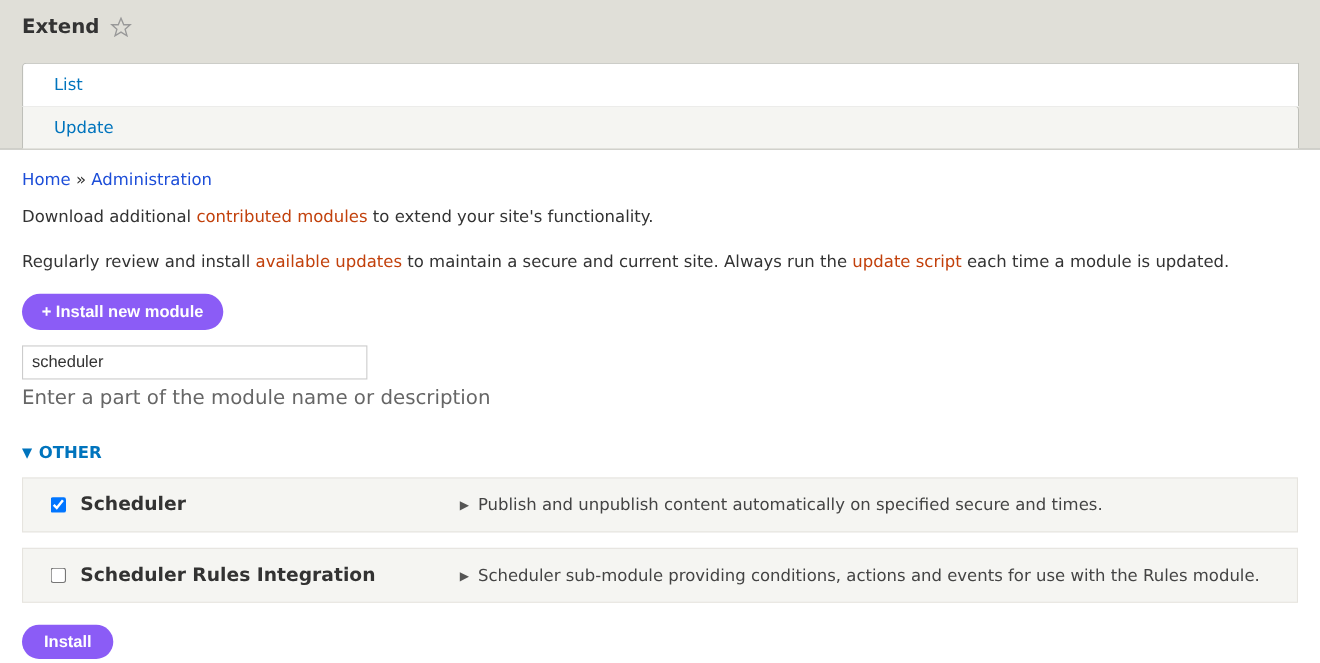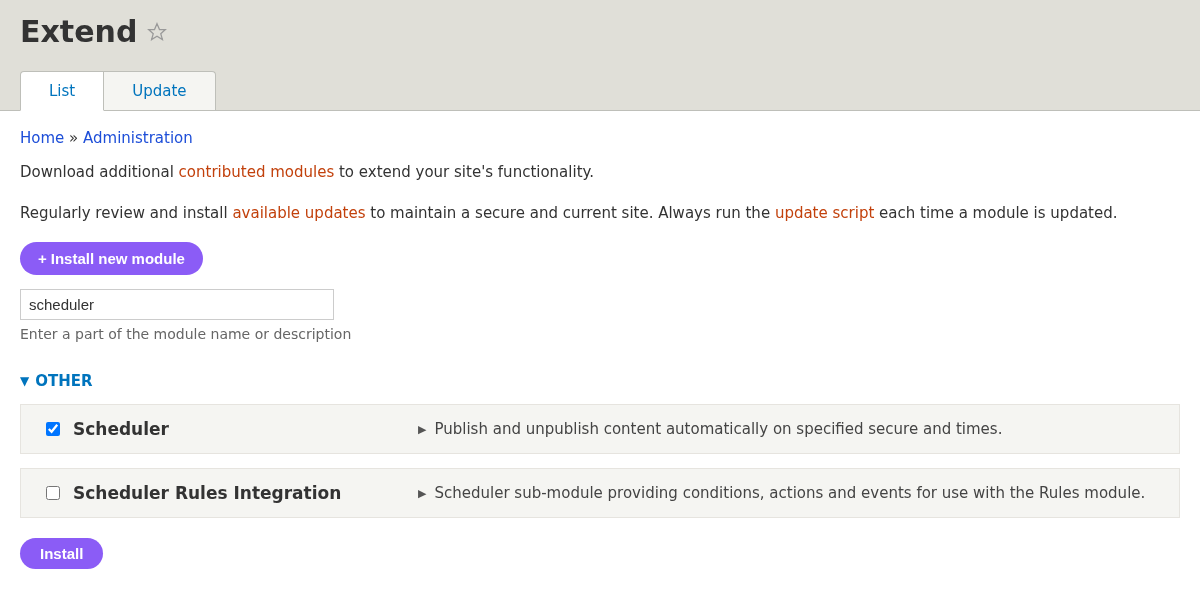--- a/index.html
+++ b/index.html
@@ -1,35 +1,35 @@
 <!DOCTYPE html>
 <html><head>
 <meta charset="utf-8">
 <style>
 * { box-sizing: border-box; margin: 0; padding: 0; }
 body { font-family: "Lucida Grande", "DejaVu Sans", Verdana, sans-serif; font-size: 15px; color: #333; background: #fff; }
 .header-area { background: #e0dfd8; padding: 14px 20px 0 20px; border-bottom: 1px solid #bebfb9; }
 .title-row { display: flex; align-items: center; gap: 10px; margin-bottom: 22px; }
-.page-title { font-size: 30px; font-weight: bold; color: #333; }
+.page-title { font-size: 18px; font-weight: bold; color: #333; }
 .star-icon { width: 20px; height: 20px; fill: none; stroke: #999; stroke-width: 1.5; cursor: pointer; }
-.tabs { display: flex; }
+.tabs { display: flex; flex-direction: column; }
 .tab { padding: 10px 28px; border: 1px solid #bebfb9; border-bottom: none; background: #f5f5f2; color: #0074bd; cursor: pointer; margin-right: -1px; font-size: 15px; }
 .tab.active { background: #fff; border-bottom: 1px solid #fff; margin-bottom: -1px; position: relative; z-index: 2; }
 .tab:first-child { border-top-left-radius: 4px; }
 .tab:last-child { border-top-right-radius: 4px; }
 .content { padding: 18px 20px; }
 .breadcrumb { margin-bottom: 14px; color: #333; }
 .breadcrumb a { color: #1d4ed8; text-decoration: none; }
 .para { margin-bottom: 18px; line-height: 1.5; color: #333; }
 .para a { color: #c2410c; text-decoration: none; }
 .btn { display: inline-block; background: #8b5cf6; color: #fff; border: none; border-radius: 20px; padding: 8px 18px; font-weight: bold; font-size: 15px; cursor: pointer; }
 .btn.small { padding: 7px 20px; }
 .plus { font-weight: bold; margin-right: 4px; }
 .filter-input { display: block; width: 314px; padding: 6px 8px; border: 1px solid #ccc; font-size: 15px; margin-top: 14px; margin-bottom: 6px; color: #333; }
-.help-text { color: #666; font-size: 14px; margin-bottom: 30px; }
+.help-text { color: #666; font-size: 18px; margin-bottom: 30px; }
 .section-header { color: #0074bd; font-weight: bold; font-size: 15px; margin-bottom: 14px; display: flex; align-items: center; cursor: pointer; }
 .section-header .triangle { margin-right: 6px; font-size: 12px; }
 .module-row { display: flex; align-items: center; background: #f5f5f2; border: 1px solid #e6e4df; padding: 14px 12px; margin-bottom: 14px; }
 .module-checkbox { width: 40px; flex-shrink: 0; display: flex; justify-content: center; }
 .module-name { width: 345px; flex-shrink: 0; font-weight: bold; font-size: 17px; color: #333; }
 .module-desc { display: flex; align-items: center; color: #444; font-size: 15px; }
 .desc-triangle { color: #555; font-size: 11px; margin-right: 8px; }
 input[type="checkbox"] { width: 14px; height: 14px; cursor: pointer; }
 .install-row { margin-top: 20px; }
 </style>

